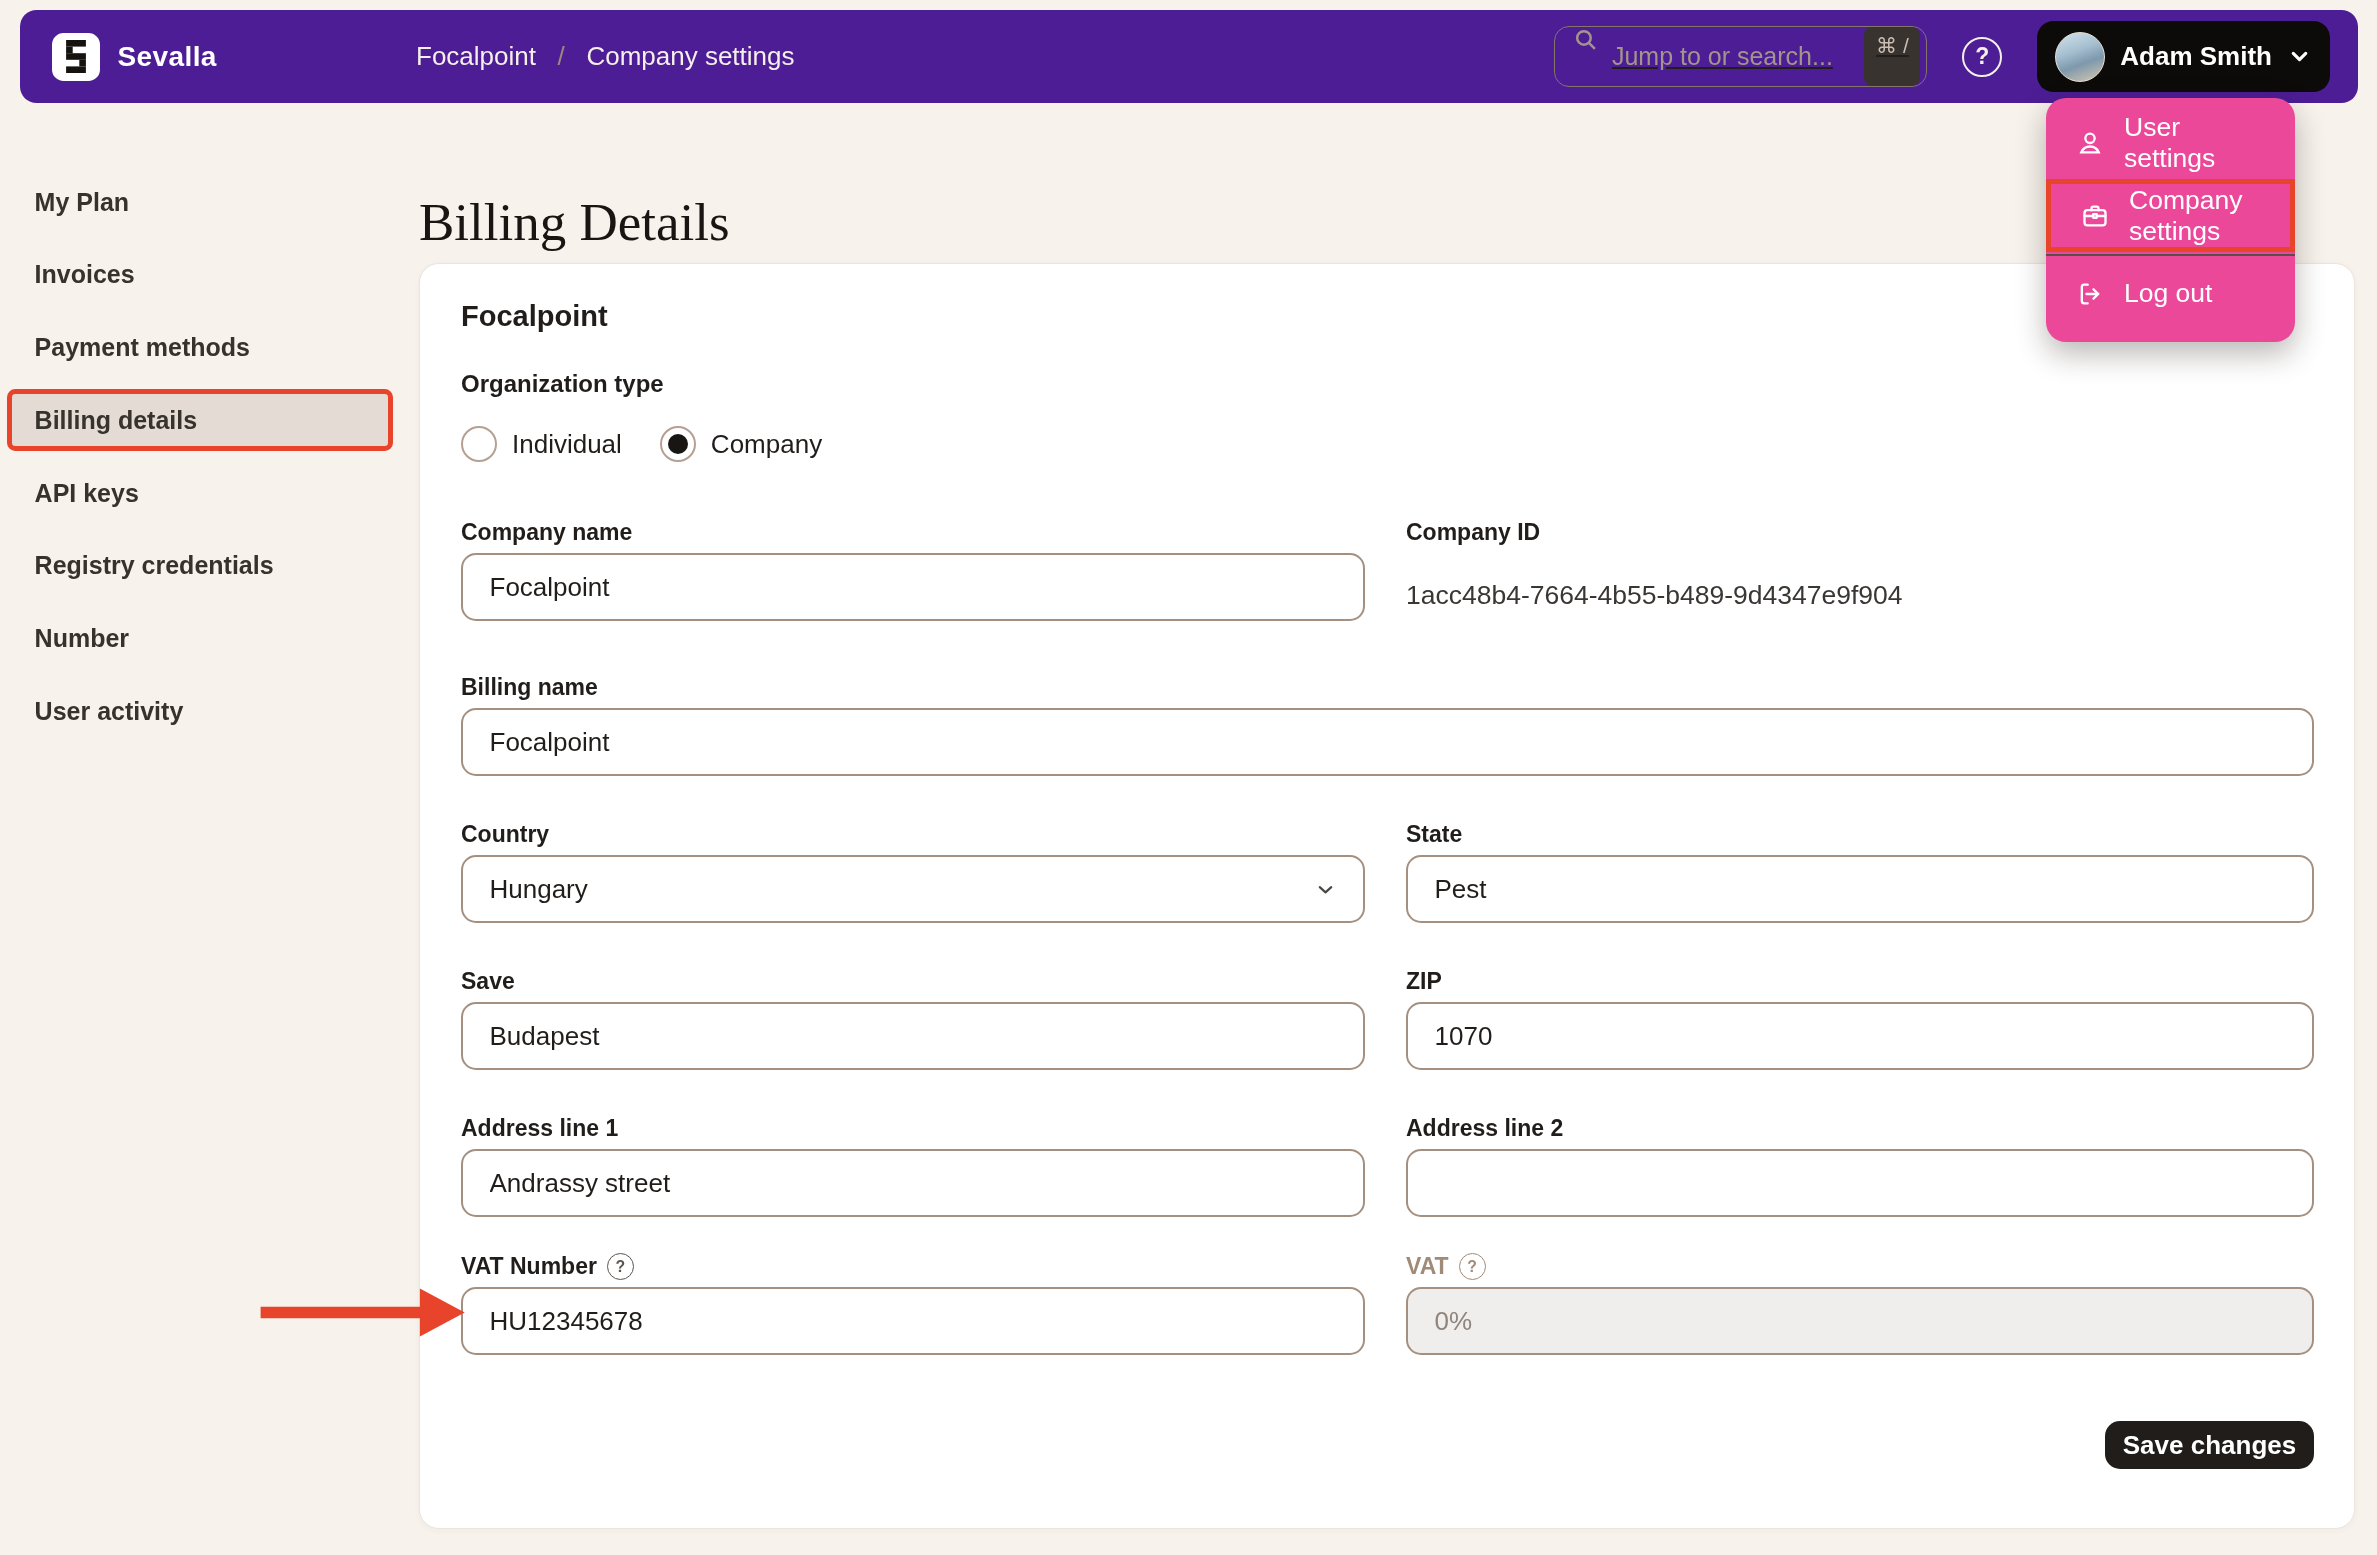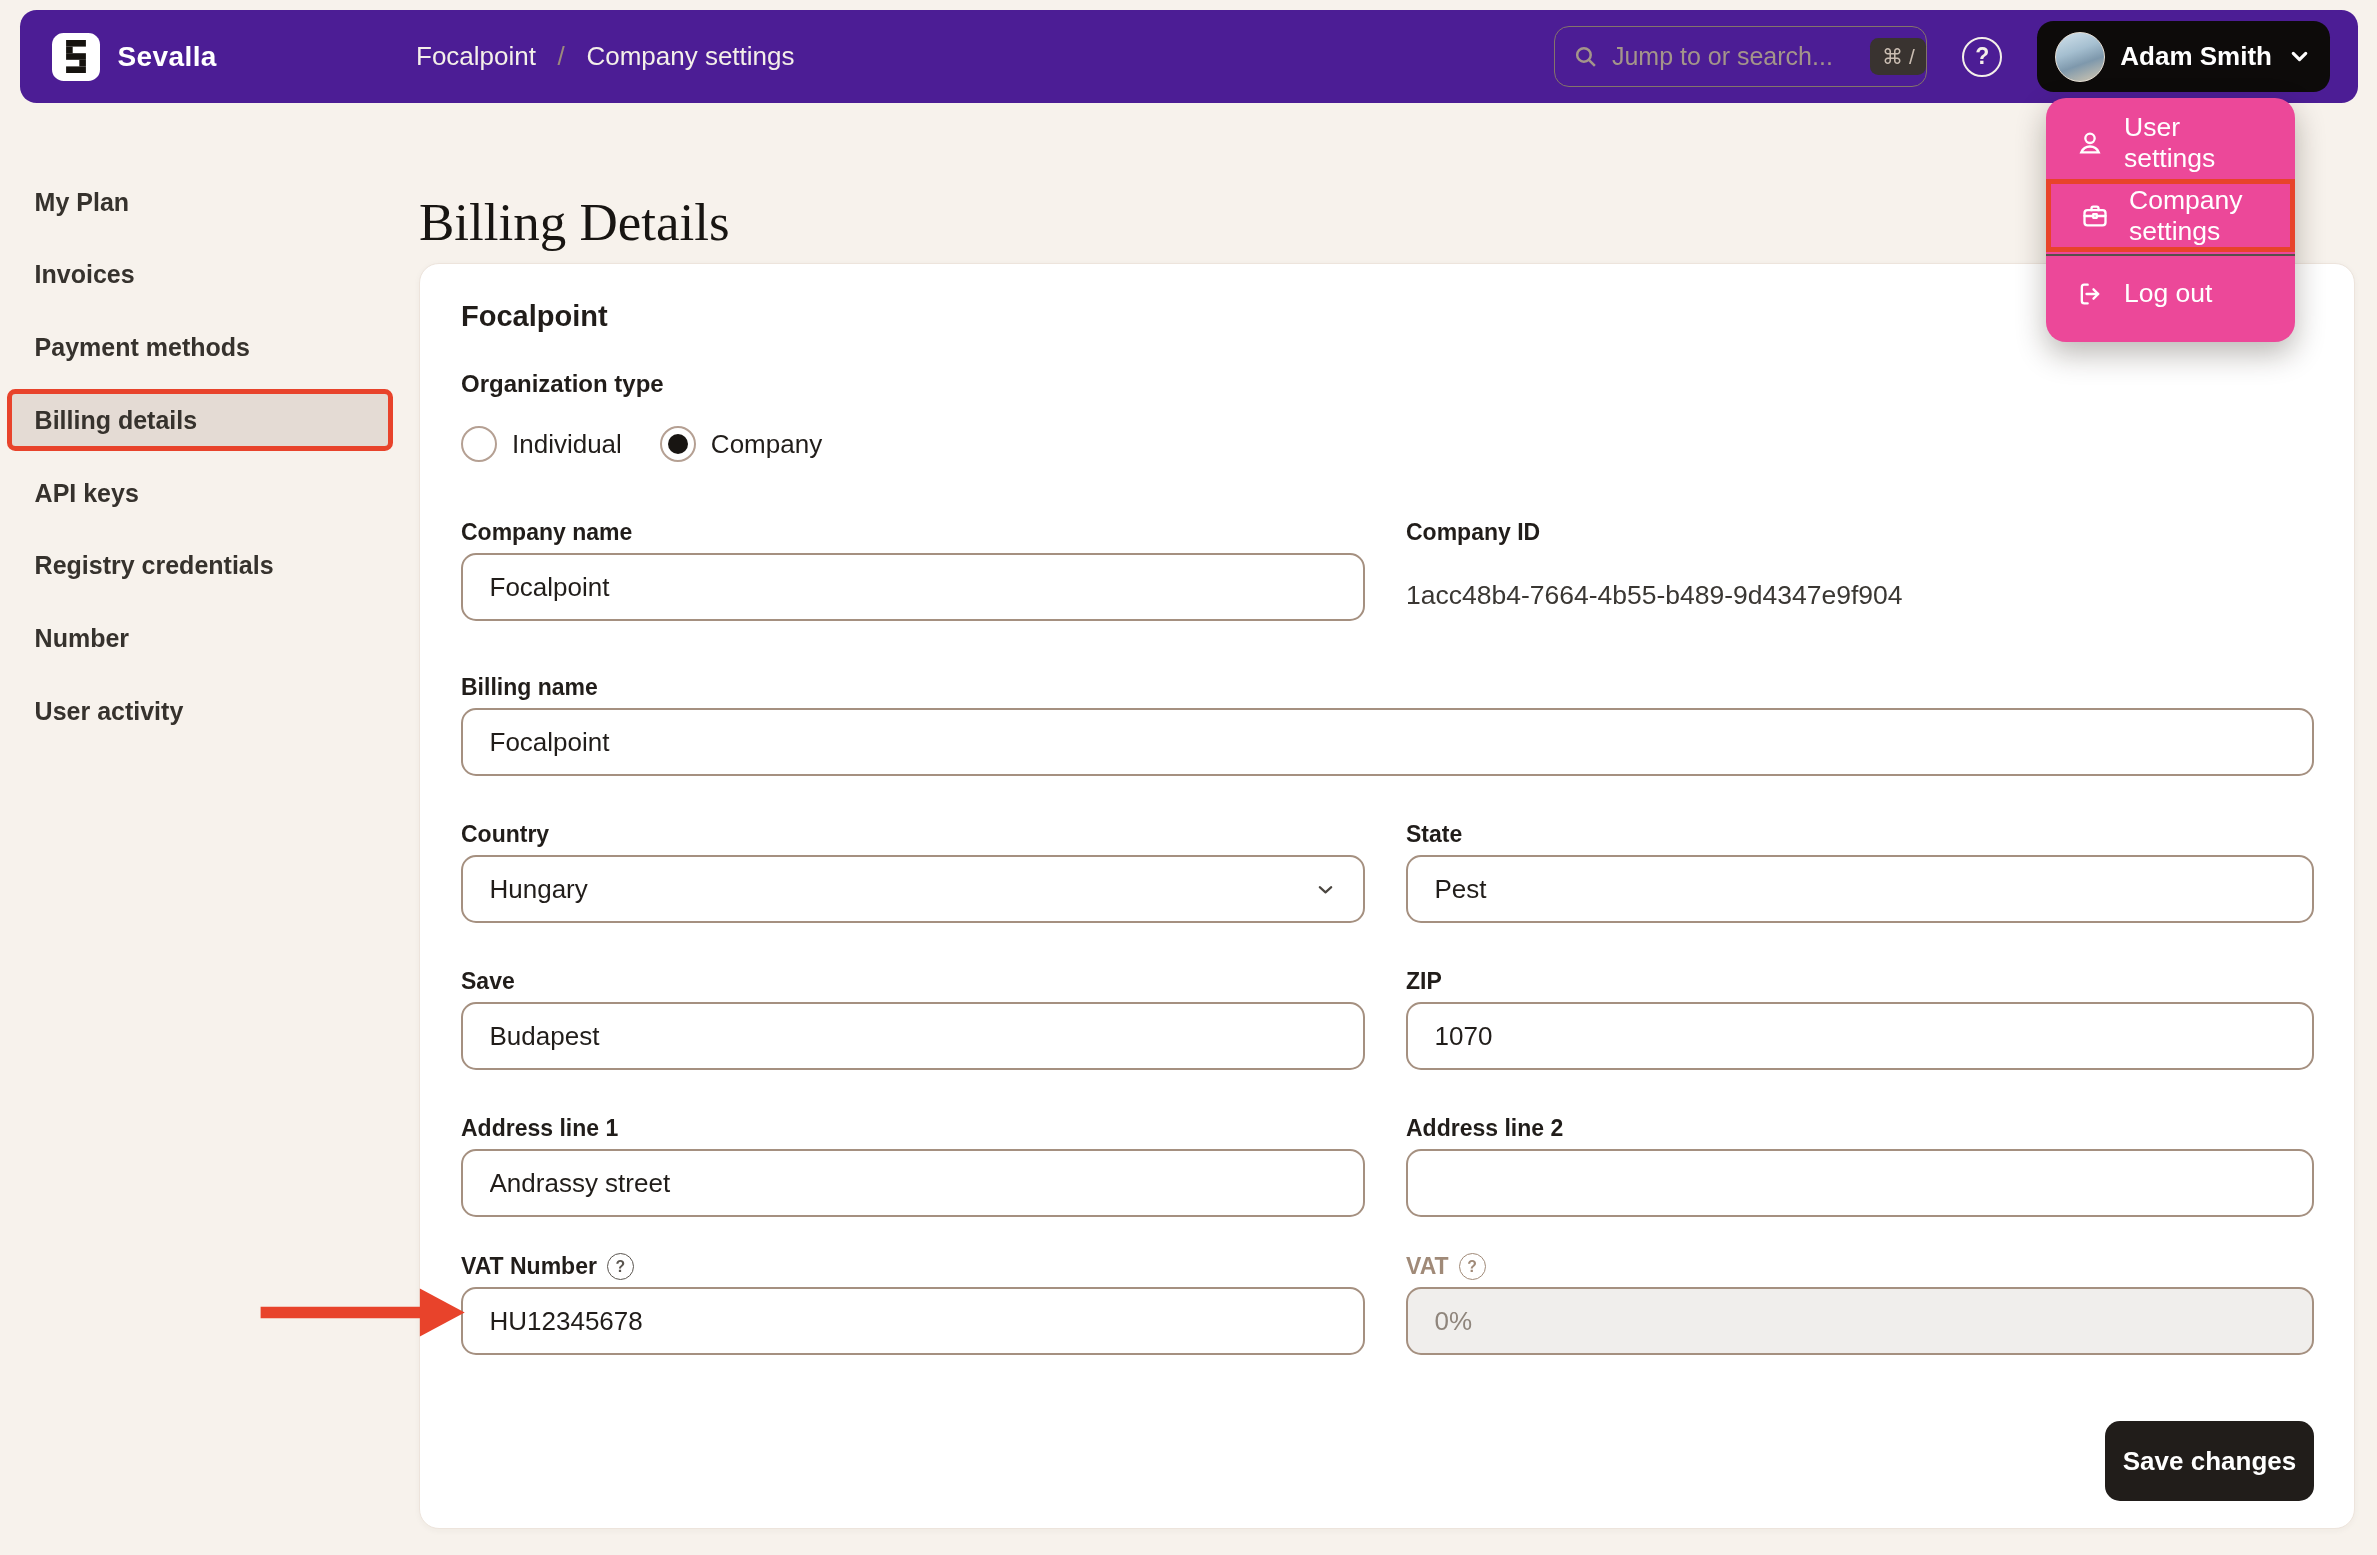--- a/index.html
+++ b/index.html
@@ -9,22 +9,22 @@
   
   .topbar{position:absolute;left:20px;top:10px;width:2338px;height:93px;background:#4c1d95;
           border-radius:16.6px;display:flex;align-items:center;}
   .brand{position:absolute;left:31.5px;top:0;height:93px;display:flex;align-items:center;gap:18px;}
   .logo{width:48px;height:48px;background:#ffffff;border-radius:11.6px;display:flex;align-items:center;justify-content:center;}
   .brand-name{color:#fff;font-size:28px;font-weight:700;letter-spacing:0.4px;}
   .breadcrumb{position:absolute;left:396px;top:0;height:93px;display:flex;align-items:center;gap:21.6px;font-size:26px;}
   .crumb{color:#f4efe9;}
   .crumb-sep{color:#9c8a7c;}
   .topbar-right{position:absolute;right:28px;top:0;height:93px;display:flex;align-items:center;gap:35px;}
-  .searchbox{width:373px;height:61px;border:1.7px solid #84746a;border-radius:15px;display:flex;align-items:center;
-             padding:0 0 0 18px;gap:11.6px;box-sizing:border-box;background:transparent;}
+  .searchbox{width:373px;height:61px;border:1.7px solid #84746a;border-radius:15px;display:flex;
+             padding:0 6px 0 18px;gap:11.6px;box-sizing:border-box;background:transparent;text-decoration:underline;}
   .searchbox input{flex:1;background:transparent;border:none;outline:none;color:#cfc3b8;font-size:25px;
                    font-family:"Liberation Sans",sans-serif;min-width:0;}
   .searchbox input::placeholder{color:#a4958a;}
   .kbd{background:#393330;color:#cabdb2;border-radius:8.3px;font-size:21px;padding:6.6px 11.6px;white-space:nowrap;}
   .helpbtn{width:40px;height:40px;border-radius:50%;border:2.5px solid #f4efe9;color:#f4efe9;display:flex;
            align-items:center;justify-content:center;font-size:23px;font-weight:700;background:transparent;cursor:pointer;}
   .userchip{height:71px;background:#0d0b0a;border-radius:16.6px;display:flex;align-items:center;gap:15px;
             padding:0 18px;cursor:pointer;}
   .avatar{width:48px;height:48px;border-radius:50%;
           background:linear-gradient(160deg,#d3e2ec 0%,#a5bfd0 38%,#7e98ac 62%,#d6cab2 100%);
@@ -75,21 +75,21 @@
   .sel-chev{color:#4a453f;display:flex;align-items:center;}
   .r1l{top:255px;} .r1i{top:289px;}
   .r2l{top:410px;} .r2i{top:444px;}
   .r3l{top:557px;} .r3i{top:591px;}
   .r4l{top:704px;} .r4i{top:738px;}
   .r5l{top:851px;} .r5i{top:885px;}
   .r6l{top:989px;} .r6i{top:1023px;}
   .id-value{position:absolute;left:986px;top:316px;font-size:26.5px;color:#3a3733;}
   .qicon{display:inline-flex;align-items:center;justify-content:center;width:25px;height:25px;border-radius:50%;
          border:1.7px solid currentColor;font-size:15.8px;font-weight:700;cursor:pointer;}
-  .save-btn{position:absolute;left:1685px;top:1157px;width:209px;height:80px;background:#211d1a;color:#fff;
+  .save-btn{position:absolute;left:1685px;top:1157px;width:209px;height:48px;background:#211d1a;color:#fff;
             border:none;border-radius:15px;font-size:26px;font-weight:600;cursor:pointer;
             font-family:"Liberation Sans",sans-serif;}
 
   
   .anno-arrow{position:absolute;left:249px;top:1275px;pointer-events:none;}
 </style>
 </head>
 <body>
 
 <div class="app">

